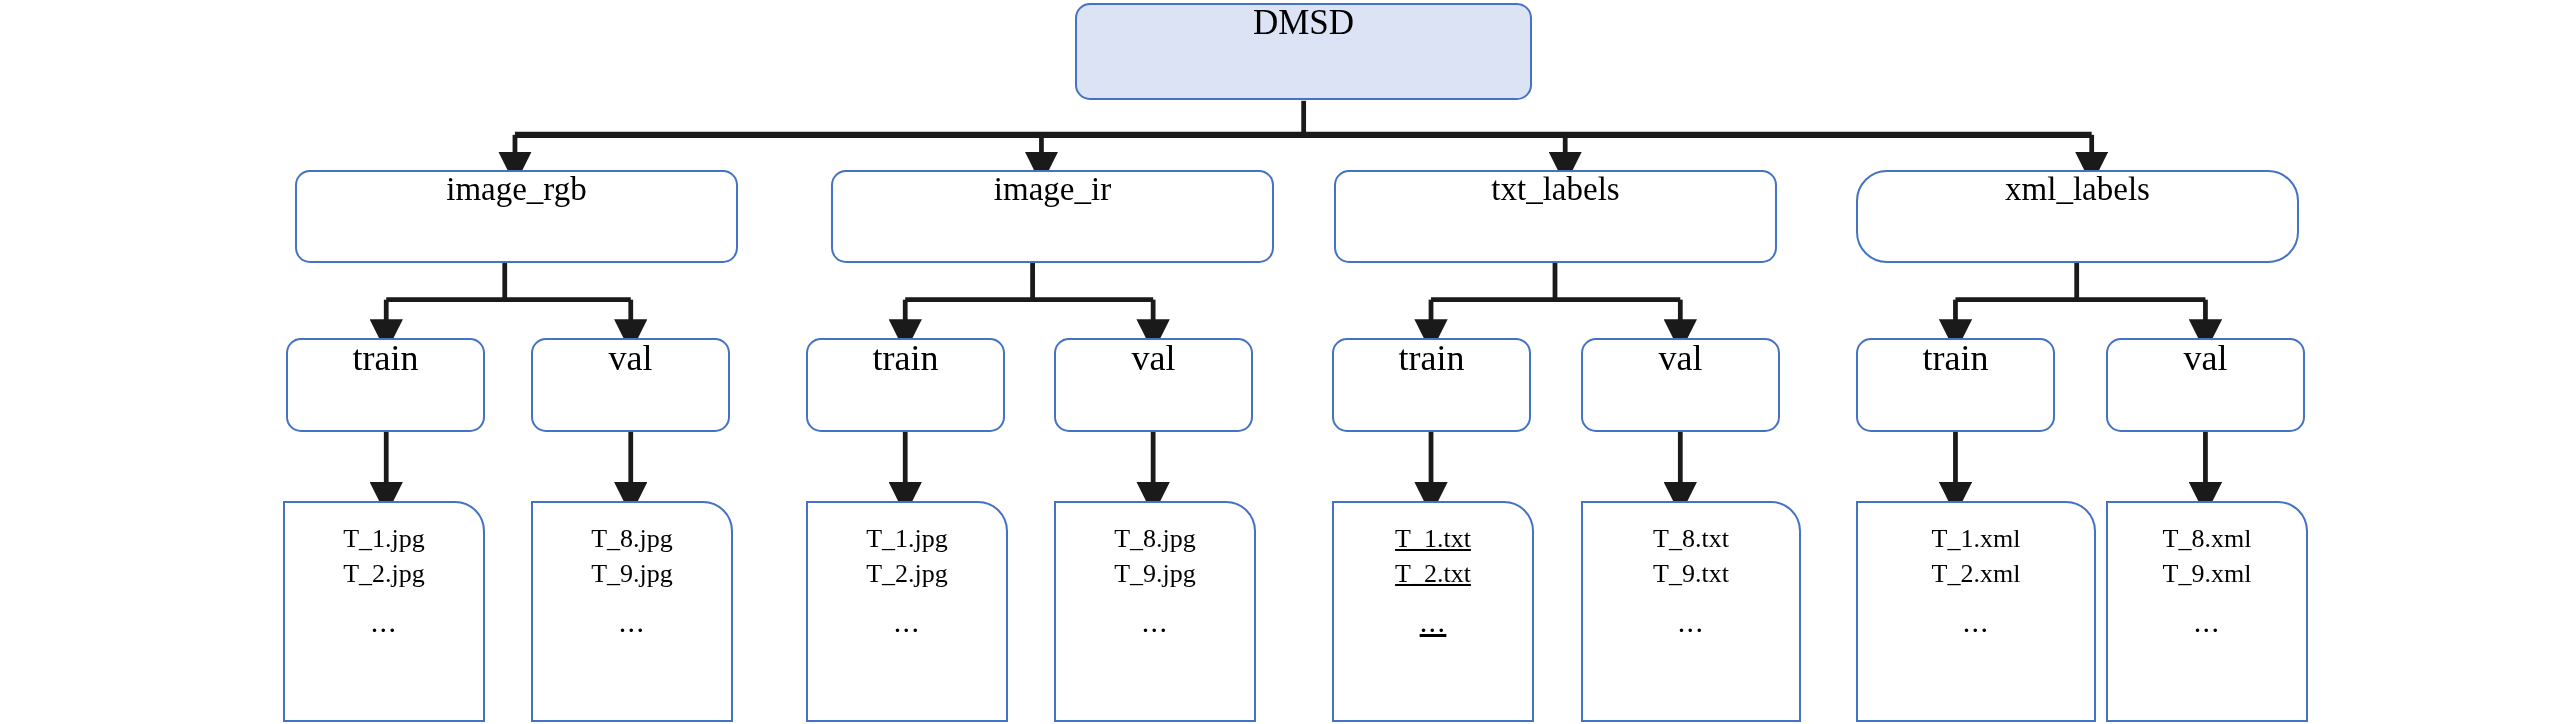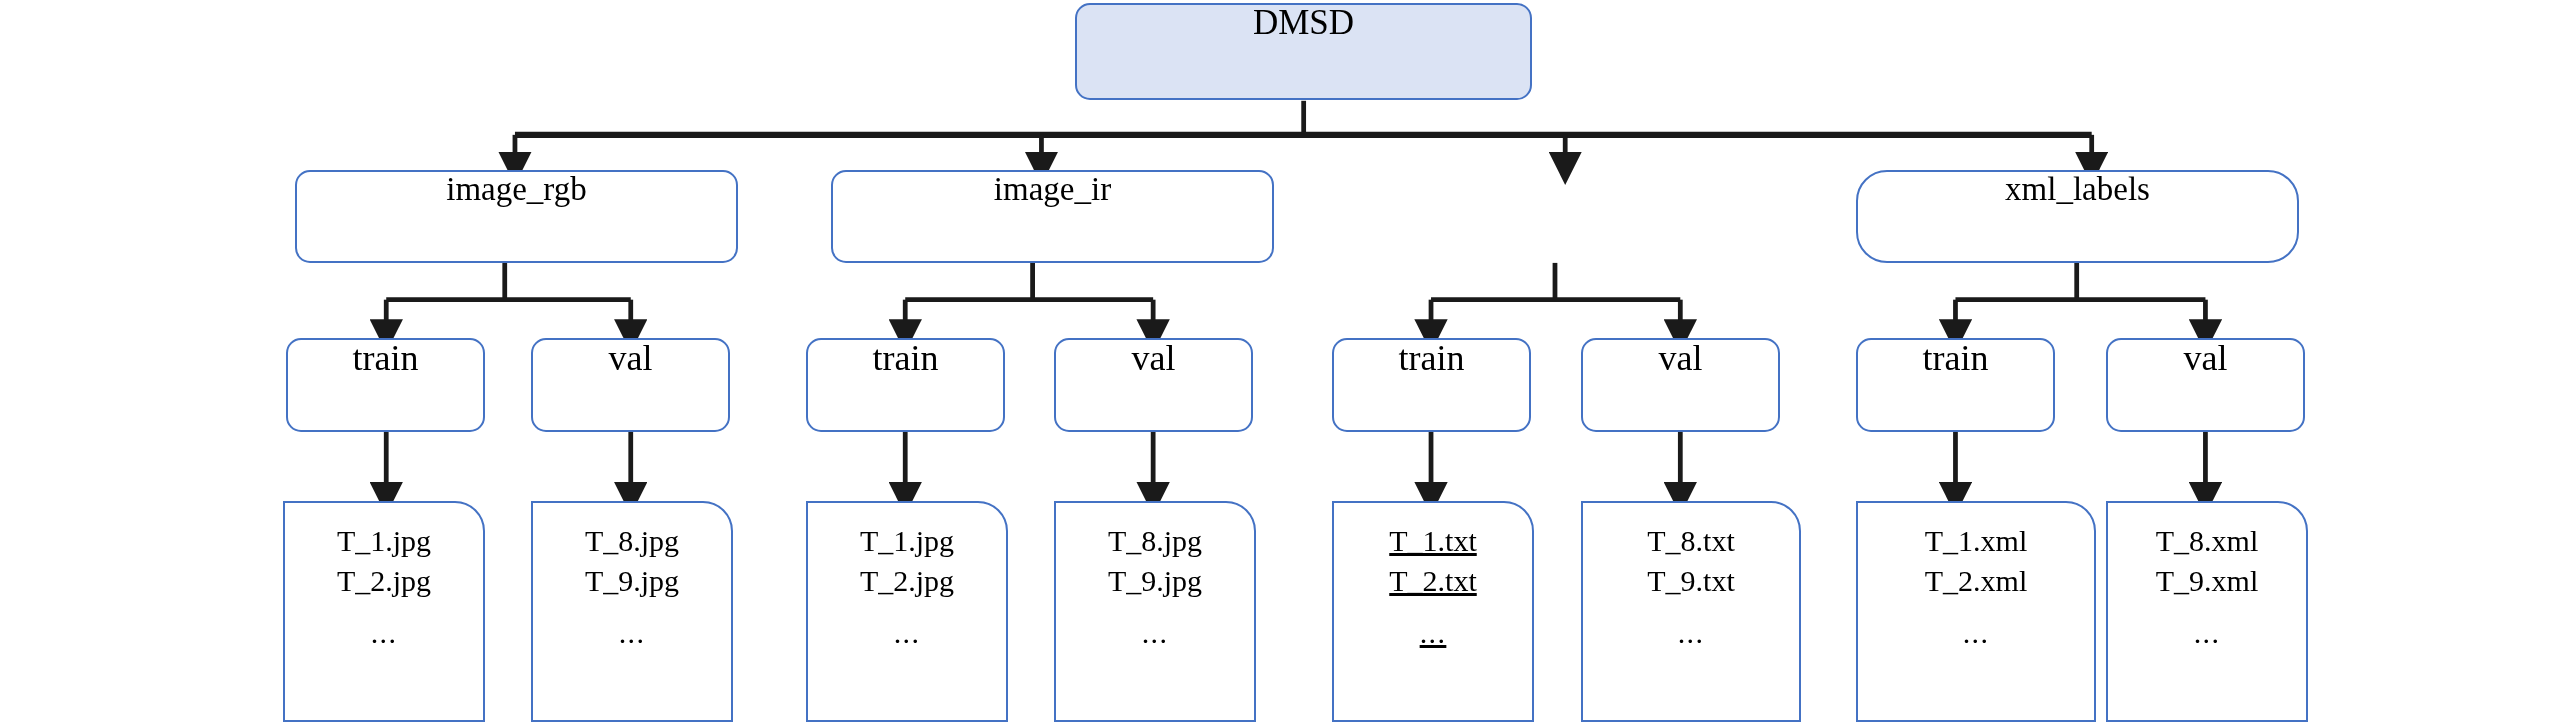--- a/index.html
+++ b/index.html
@@ -85,21 +85,21 @@
     align-items: flex-start;
     padding-top: 17.7px;
   }
   .node.leaf .file-lines {
     display: flex;
     flex-direction: column;
     align-items: center;
     width: 100%;
   }
   .node.leaf .file-line {
-    font-size: 30px;
+    font-size: 26px;
     line-height: 1.35;
     white-space: nowrap;
   }
   .node.leaf .file-ellipsis {
     font-size: 30px;
     line-height: 1.35;
     margin-top: 11px;
     letter-spacing: 1.4px;
   }
 </style>
@@ -176,20 +176,23 @@
   <div class="node root">
     <span class="node-label">DMSD</span>
   </div>
 
   <div class="node level2" style="left:283px;margin-left:12px;">
     <span class="node-label">image_rgb</span>
   </div>
   <div class="node level2" style="left:811px;margin-left:20px;">
     <span class="node-label">image_ir</span>
   </div>
+  <div class="node level2" style="left:1334px;">
+    <span class="node-label">txt_labels</span>
+  </div>
   <div class="node level2" style="left:1856px;border-radius:31px;">
     <span class="node-label">xml_labels</span>
   </div>
 
   <div class="node level3" style="left:286px;width:199px;">
     <span class="node-label">train</span>
   </div>
   <div class="node level3" style="left:531px;width:199px;">
     <span class="node-label">val</span>
   </div>

